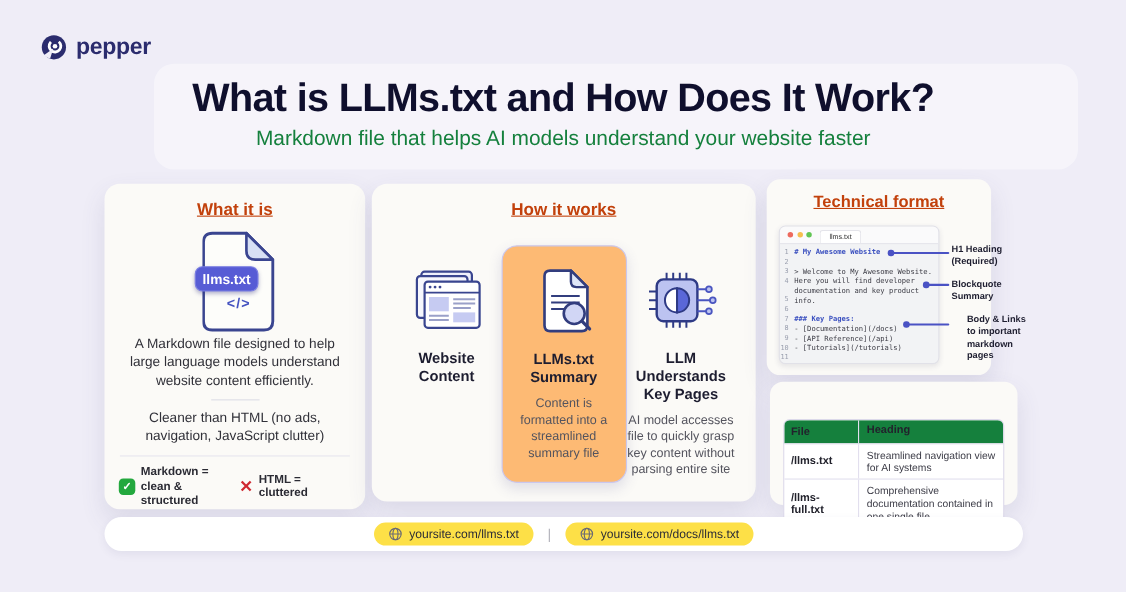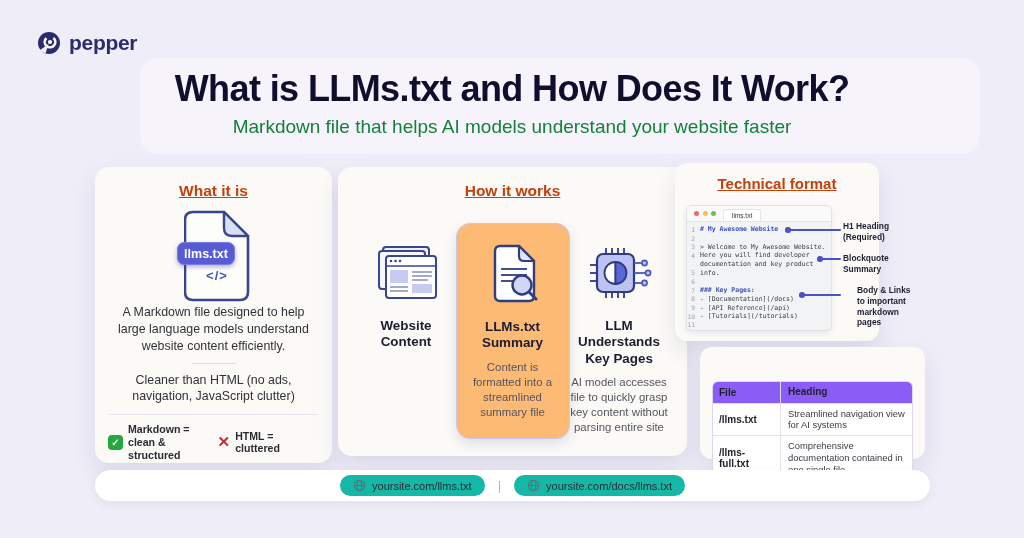--- a/index.html
+++ b/index.html
@@ -56,21 +56,21 @@
   .steps { display:flex; justify-content:space-between; padding:0 17px; margin-top:36px; }
   .step { width:102px; display:flex; flex-direction:column; align-items:center; text-align:center; }
   .step.highlight { background:#fdba74; border:1px solid #cac7ee; border-radius:14px;
     padding:13px 5px 18px; margin:-13px -5px 0; width:114px;
     box-shadow:0 5px 12px rgba(80,80,140,0.16); }
   .step-iconbox { height:74px; display:flex; align-items:center; justify-content:center; }
   .step-title { font-size:13.4px; font-weight:700; color:#1d1d30; line-height:1.22; margin-top:8px; }
   .step-desc { font-size:11.4px; color:#54545e; line-height:1.32; margin-top:8px; }
 
   
-  .p-tech { left:675px; top:163px; width:204px; height:178px; border-radius:12px; }
+  .p-tech { left:697px; top:163px; width:204px; height:178px; border-radius:12px; }
   .p-tech .panel-title { margin-top:12px; font-size:15px; }
   .code-window { position:absolute; left:11px; top:42px; width:146px; height:126px;
     background:#f2f3f5; border:1px solid #e1e1e8; border-radius:6px;
     box-shadow:0 2px 5px rgba(60,60,100,0.10); overflow:hidden; }
   .code-chrome { height:16px; background:#fafafb; border-bottom:1px solid #e4e4ea;
     display:flex; align-items:flex-end; position:relative; }
   .t-dots { position:absolute; left:7px; top:5px; display:flex; gap:3.5px; }
   .t-dot { width:5px; height:5px; border-radius:50%; }
   .t-red{ background:#ed6a5e; } .t-yellow{ background:#f5bf4f; } .t-green{ background:#61c554; }
   .code-tab { margin-left:36px; background:#fff; border:1px solid #e4e4ea; border-bottom:none;
@@ -91,32 +91,32 @@
   .conn-1 { top:66px; left:113px; width:53px; }
   .conn-2 { top:95px; left:145px; width:21px; }
   .conn-3 { top:131px; left:127px; width:39px; }
 
   
   .p-types { left:700px; top:347px; width:225px; height:112px; border-radius:12px; }
   .p-types .panel-title { margin-top:10px; font-size:15px; }
   .ft-table { position:absolute; left:12px; top:34px; width:201px;
     border:1px solid #dcd9ea; border-radius:6px; overflow:hidden; background:#fff; }
   .ft-row { display:flex; border-top:1px solid #e2dfee; }
-  .ft-row.head { border-top:none; background:#8b5cf6; }
+  .ft-row.head { border-top:none; background:#15803d; }
   .ft-c1 { width:68px; padding:4px 6px; font-size:10px; font-weight:700; color:#22222c;
     border-right:1px solid #e2dfee; display:flex; align-items:center; }
   .ft-c2 { flex:1; padding:4px 7px; font-size:9.4px; color:#3b3b46; line-height:1.25;
     display:flex; align-items:center; }
   .ft-row.head .ft-c2 { font-size:10px; font-weight:700; color:#22222c; }
 
   
   .footer-bar { position:absolute; left:95px; top:470px; width:835px; height:31px;
     background:#fff; border-radius:16px; box-shadow:0 3px 8px rgba(70,70,120,0.08);
     display:flex; align-items:center; justify-content:center; gap:13px; }
-  .url-chip { display:flex; align-items:center; gap:6px; background:#14b8a6;
+  .url-chip { display:flex; align-items:center; gap:6px; background:#fde047;
     border-radius:999px; padding:4px 13px; font-size:11px; color:#2d2d36; }
   .url-sep { color:#b3b3bc; font-size:13px; }
 
   svg { display:block; }
 </style>
 </head>
 <body>
 
 <div class="canvas">
 

